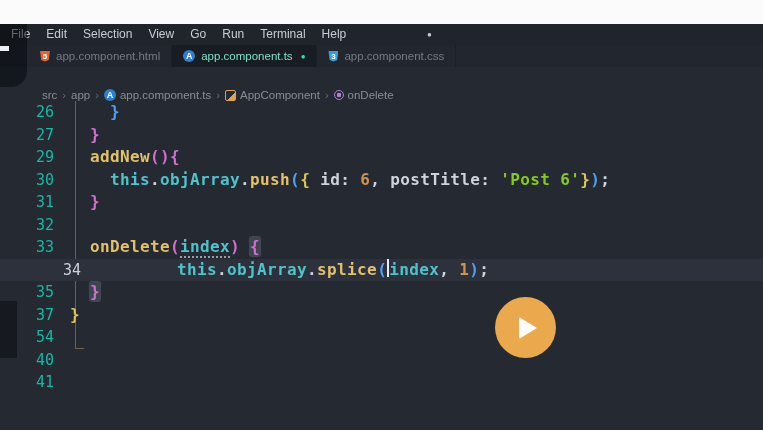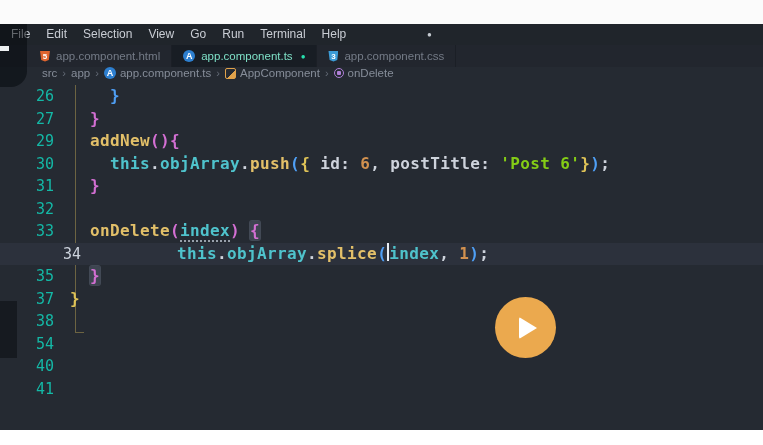--- a/index.html
+++ b/index.html
@@ -17,22 +17,22 @@
   .dirty-dot{font-size:8px;color:#c6cbd2;}
 
   
   .tabbar{height:22px;background:#22262e;display:flex;align-items:stretch;padding-left:29px;}
   .tab{display:flex;align-items:center;gap:6px;padding:0 11px;font-size:11.5px;color:#747b87;
        border-right:1px solid #1b1f26;cursor:pointer;white-space:nowrap;}
   .tab.active{background:#181d24;color:#7fe2c8;}
   .tab-dot{font-size:8px;color:#27e0ae;margin-left:2px;}
 
   
-  .breadcrumb{height:18px;display:flex;align-items:flex-start;padding-left:42px;font-size:11.5px;
-              color:#868d99;white-space:nowrap;}
+  .breadcrumb{height:18px;display:flex;align-items:flex-end;padding-left:42px;font-size:11.5px;
+              color:#868d99;white-space:nowrap;margin-top:16px;}
   .crumb{display:flex;align-items:center;gap:4px;cursor:pointer;}
   .crumb-sep{color:#646b77;margin:0 5px;font-size:11px;}
 
   
   .fi{display:inline-block;flex:none;text-align:center;font-weight:bold;
       font-family:"Liberation Sans",sans-serif;}
   .html5-icon{width:10px;height:11px;background:#e0652f;color:#fff;font-size:8px;line-height:11px;
       clip-path:polygon(0 0,100% 0,88% 86%,50% 100%,12% 86%);}
   .css3-icon{width:10px;height:11px;background:#3c9cd7;color:#fff;font-size:8px;line-height:11px;
       clip-path:polygon(0 0,100% 0,88% 86%,50% 100%,12% 86%);}
@@ -144,21 +144,20 @@
           <div class="code-line"><span class="ln">26</span><span class="code"><span class="tk-w">    </span><span class="tk-b">}</span></span></div>
           <div class="code-line"><span class="ln">27</span><span class="code"><span class="tk-w">  </span><span class="tk-p">}</span></span></div>
           <div class="code-line"><span class="ln">29</span><span class="code"><span class="tk-w">  </span><span class="tk-y">addNew</span><span class="tk-p">(){</span></span></div>
           <div class="code-line"><span class="ln">30</span><span class="code"><span class="tk-w">    </span><span class="tk-t">this</span><span class="tk-w">.</span><span class="tk-t">objArray</span><span class="tk-w">.</span><span class="tk-y">push</span><span class="tk-b">(</span><span class="tk-g">{</span><span class="tk-w"> id: </span><span class="tk-o">6</span><span class="tk-w">, postTitle: </span><span class="tk-s">'Post 6'</span><span class="tk-g">}</span><span class="tk-b">)</span><span class="tk-w">;</span></span></div>
           <div class="code-line"><span class="ln">31</span><span class="code"><span class="tk-w">  </span><span class="tk-p">}</span></span></div>
           <div class="code-line"><span class="ln">32</span><span class="code"></span></div>
           <div class="code-line"><span class="ln">33</span><span class="code"><span class="tk-w">  </span><span class="tk-y">onDelete</span><span class="tk-p">(</span><span class="tk-u">index</span><span class="tk-p">)</span><span class="tk-w"> </span><span class="tk-p tk-box">{</span></span></div>
           <div class="code-line active"><span class="ln">34</span><span class="code"><span class="tk-w">        </span><span class="tk-t">this</span><span class="tk-w">.</span><span class="tk-t">objArray</span><span class="tk-w">.</span><span class="tk-y">splice</span><span class="tk-b">(</span><span class="caret"></span><span class="tk-t">index</span><span class="tk-w">, </span><span class="tk-o">1</span><span class="tk-b">)</span><span class="tk-w">;</span></span></div>
           <div class="code-line"><span class="ln">35</span><span class="code"><span class="tk-w">  </span><span class="tk-p tk-box">}</span></span></div>
           <div class="code-line"><span class="ln">37</span><span class="code"><span class="tk-g">}</span></span></div>
-          <div class="code-line"><span class="ln">38</span><span class="code"></span></div>
           <div class="code-line"><span class="ln">54</span><span class="code"></span></div>
           <div class="code-line"><span class="ln">40</span><span class="code"></span></div>
           <div class="code-line"><span class="ln">41</span><span class="code"></span></div>
         </div>
     </div>
   </div>
 
   <div class="shade-topleft"></div>
   <div class="white-dash"></div>
   <div class="dark-block-left"></div>

